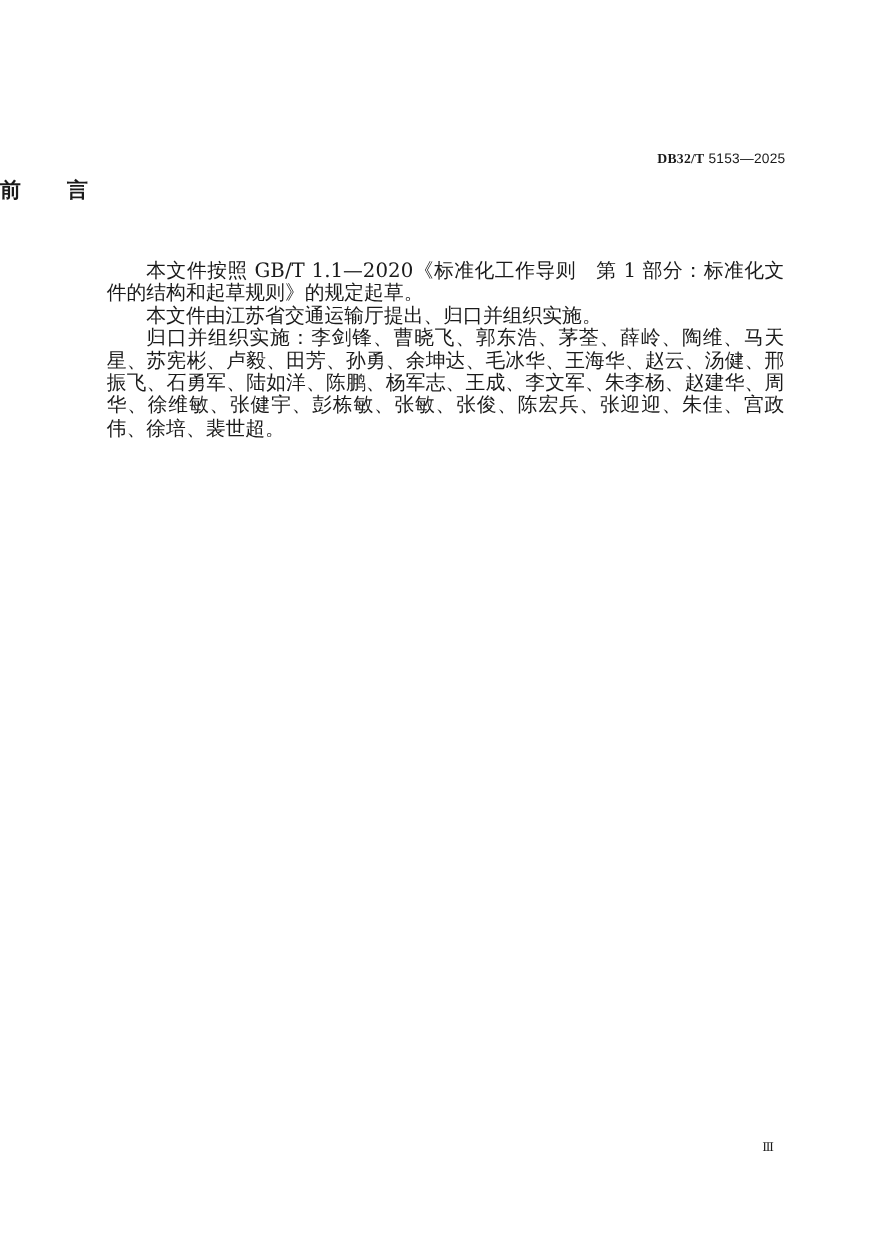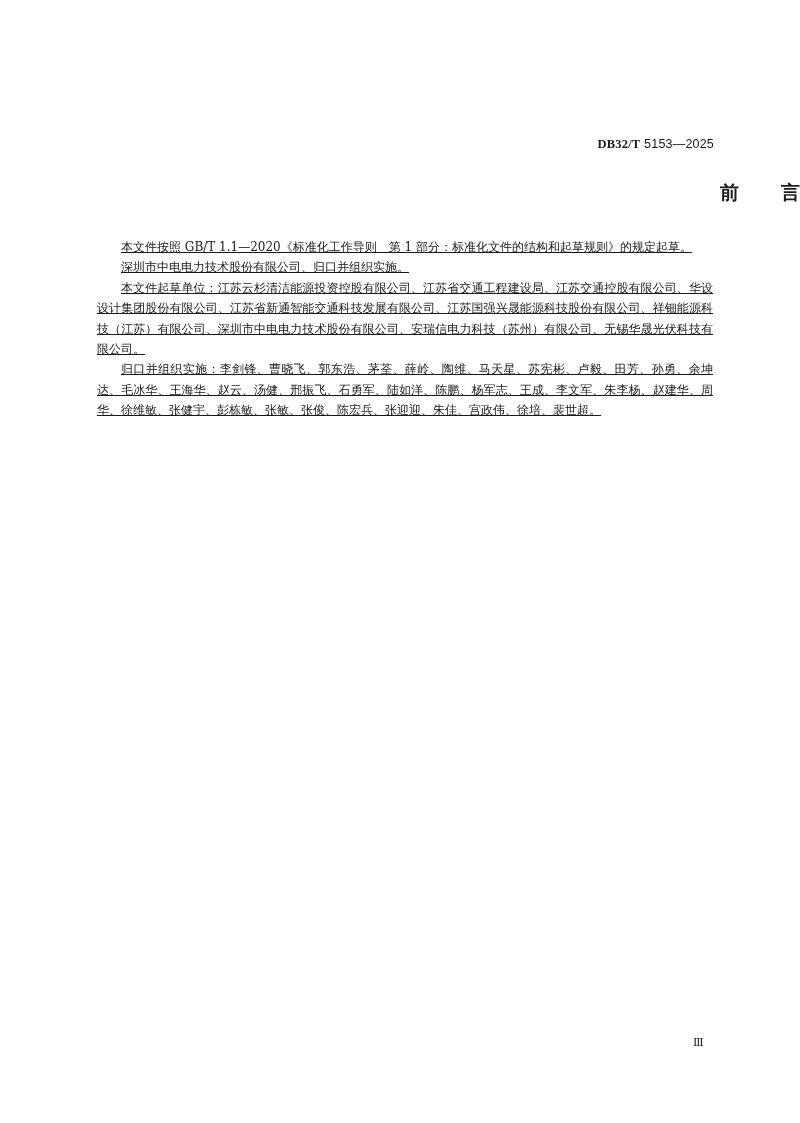--- a/index.html
+++ b/index.html
@@ -1,42 +1,41 @@
 <!DOCTYPE html>
 <html><head>
   <meta charset="utf-8">
   <style>
     html, body { margin: 0; padding: 0; background: #ffffff; }
     body { width: 800px; height: 1123px; position: relative; overflow: hidden;
            font-family: "DejaVu Serif", "Liberation Serif", serif; color: #1a1a1a; }
     .doc-code { position: absolute; top: 101px; right: 86px; font-size: 12.5px;
                 font-family: "Liberation Sans", "DejaVu Sans", sans-serif; letter-spacing: 0.2px; margin-top: 36px; }
     .doc-code .prefix { font-family: "Liberation Serif", "DejaVu Serif", serif; font-weight: bold; }
-    .title { position: absolute; top: 180px; left: 0; width: 800px; text-align: right;
+    .title { position: absolute; top: 160px; left: 0; width: 800px; text-align: left;
              font-family: "DejaVu Sans", "Liberation Sans", sans-serif; font-weight: bold;
              font-size: 19px; letter-spacing: 0; }
     .title span { display: inline-block; }
     .title .gap { width: 42px; }
-    .body { position: absolute; top: 237px; left: 97px; width: 616px; font-size: 12px;
-            line-height: 20.4px; text-align: justify; text-justify: inter-character; text-decoration: underline; }
+    .body { position: absolute; top: 237px; left: 97px; width: 616px; font-size: 18px;
+            line-height: 20.4px; text-align: justify; text-justify: inter-character; }
     .body p { margin: 0; text-indent: 2em; }
     .page-num { position: absolute; top: 1036px; left: 693px; font-size: 11px;
                 font-family: "Liberation Serif", "DejaVu Serif", serif; }
   </style>
 </head>
 <body>
 
 <div class="doc-code">
   <span class="prefix">DB32/T</span><span> 5153—2025</span>
 </div>
 
 <div class="title">
   <span>前</span><span class="gap"></span><span>言</span>
 </div>
 
 <div class="body">
   <p>本文件按照 GB/T 1.1—2020《标准化工作导则　第 1 部分：标准化文件的结构和起草规则》的规定起草。</p>
-  <p>深圳市中电电力技术股份有限公司、归口并组织实施。</p>
-  <p>本文件起草单位：江苏云杉清洁能源投资控股有限公司、江苏省交通工程建设局、江苏交通控股有限公司、华设设计集团股份有限公司、江苏省新通智能交通科技发展有限公司、江苏国强兴晟能源科技股份有限公司、祥钿能源科技（江苏）有限公司、深圳市中电电力技术股份有限公司、安瑞信电力科技（苏州）有限公司、无锡华晟光伏科技有限公司。</p>
+  <p>本文件由江苏省交通运输厅提出、归口并组织实施。</p>
   <p>归口并组织实施：李剑锋、曹晓飞、郭东浩、茅荃、薛岭、陶维、马天星、苏宪彬、卢毅、田芳、孙勇、余坤达、毛冰华、王海华、赵云、汤健、邢振飞、石勇军、陆如洋、陈鹏、杨军志、王成、李文军、朱李杨、赵建华、周华、徐维敏、张健宇、彭栋敏、张敏、张俊、陈宏兵、张迎迎、朱佳、宫政伟、徐培、裴世超。</p>
 </div>
 
 <div class="page-num">Ⅲ</div>
 
 </body></html>

